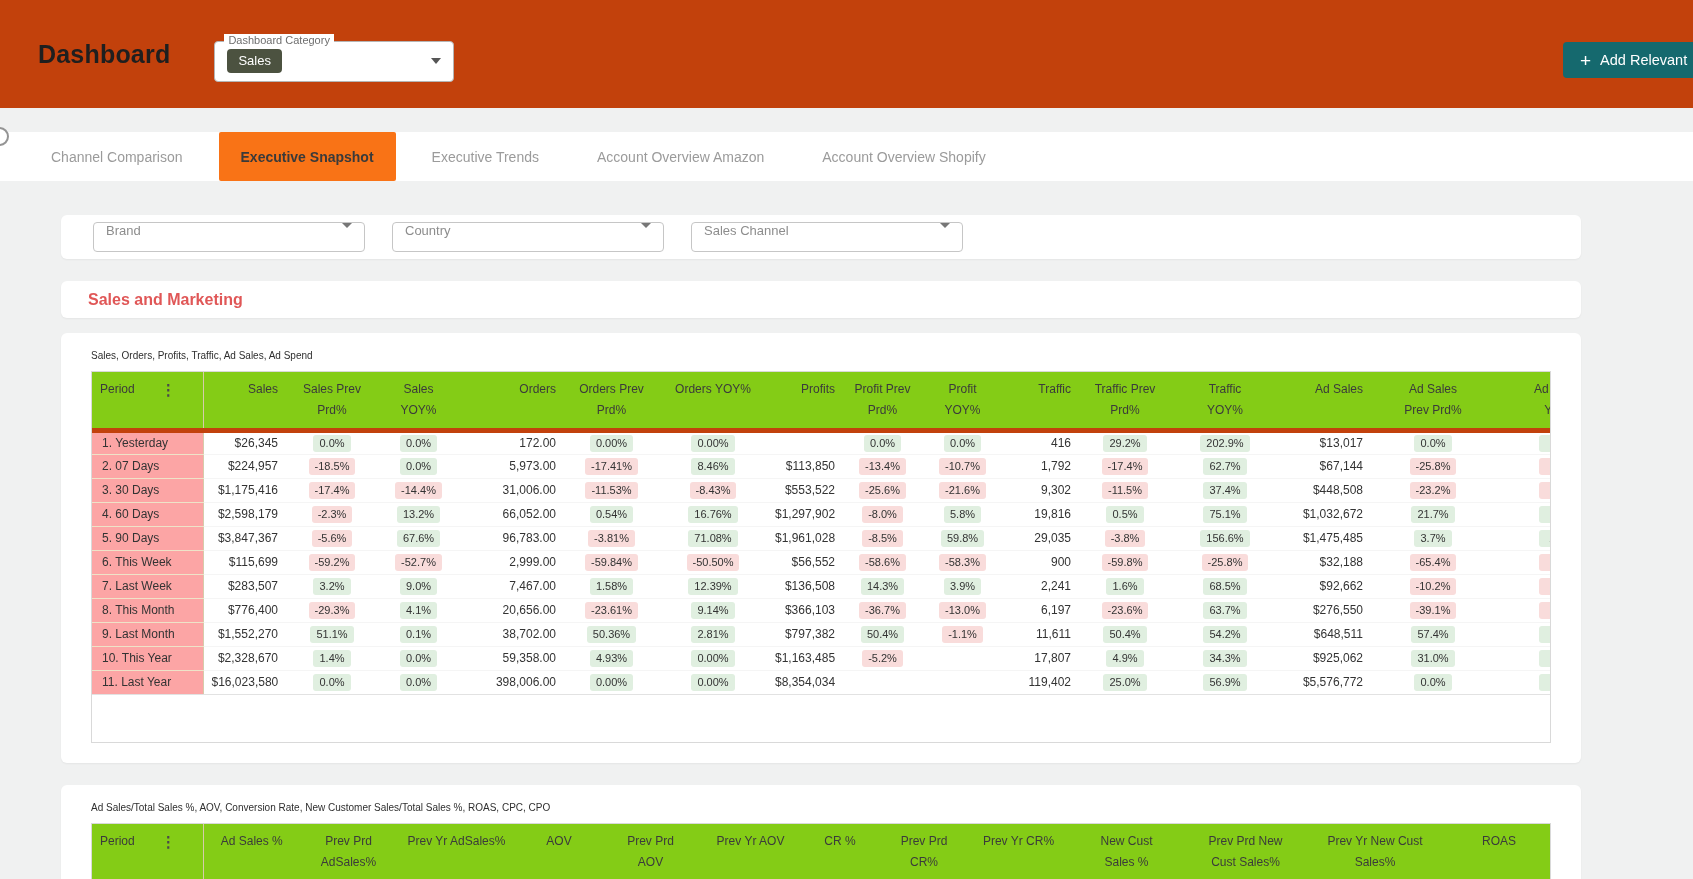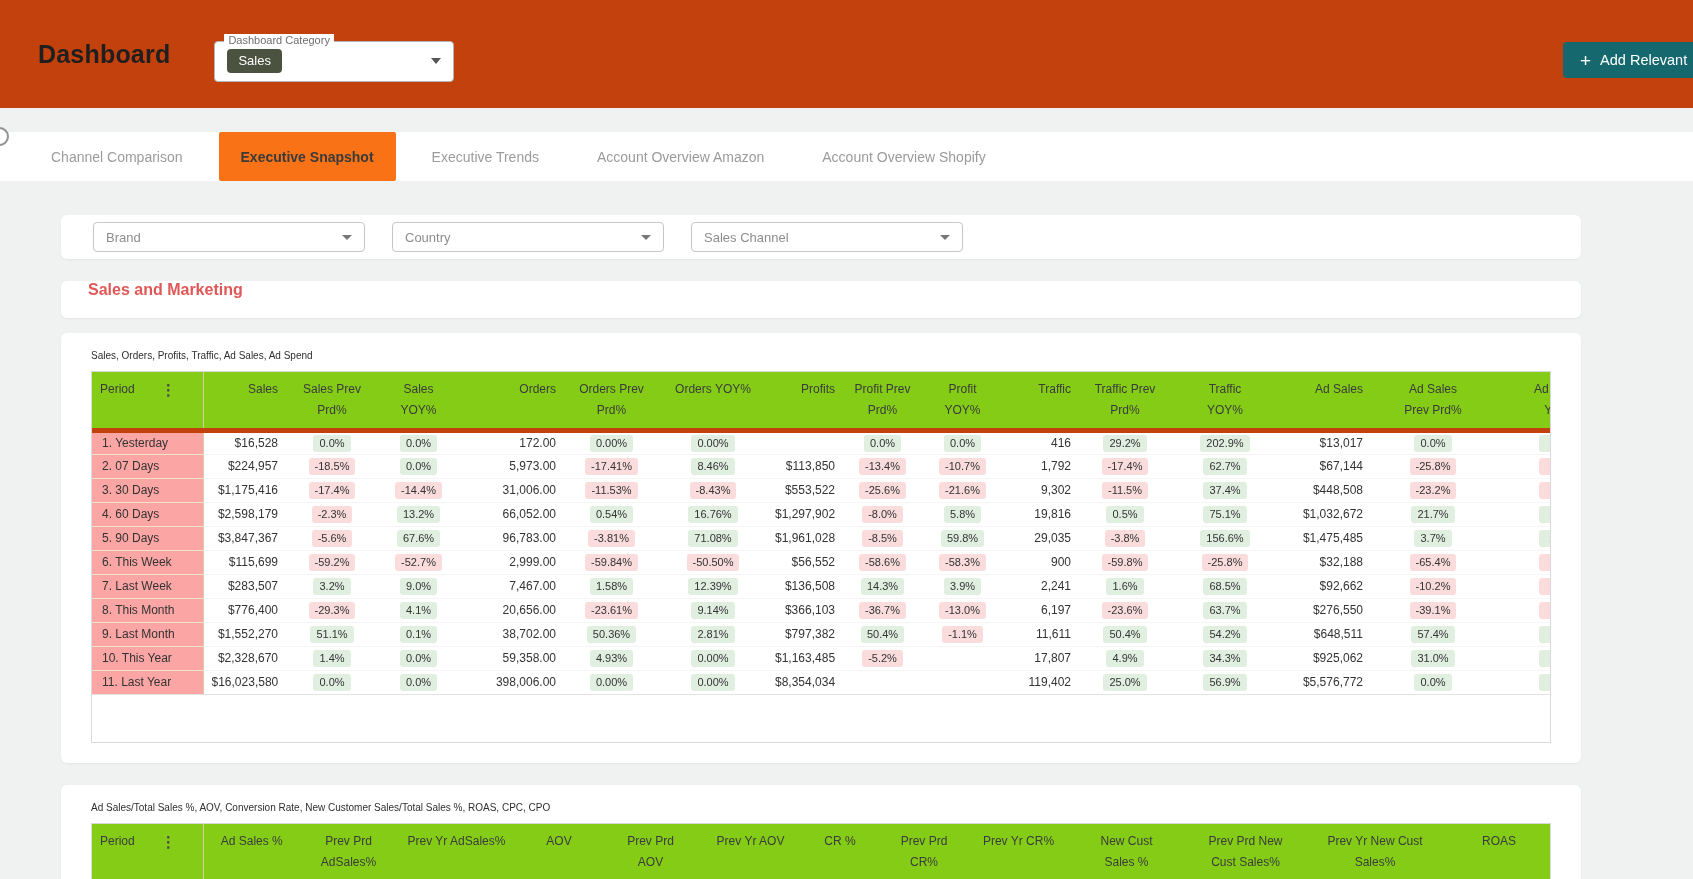--- a/index.html
+++ b/index.html
@@ -22,24 +22,24 @@
   
   .tabbar { background:#fff; height:49px; margin-top:24px; display:flex; align-items:stretch; padding-left:22px; }
   .tab { display:flex; align-items:center; padding:0 22px; margin:0 7px; font-size:14px; color:#9b9b9b; cursor:pointer; white-space:nowrap; }
   .tab.active { background:#f97316; color:#3a3a3a; font-weight:700; border-radius:2px; }
 
   
   main { padding-top:34px; }
   .card { background:#fff; border-radius:6px; margin:0 0 22px 61px; width:1520px; box-shadow:0 1px 2px rgba(0,0,0,.05); }
 
   .filters { display:flex; align-items:center; padding:0 32px; gap:27px; height:44px; margin-bottom:22px; }
-  .select { width:272px; height:30px; border:1px solid #c6c6c6; border-radius:4px; display:flex; align-items:center; padding:0 12px; color:#8d8d8d; font-size:13px; cursor:pointer; background:#fff; }
+  .select { width:272px; height:30px; border:1px solid #c6c6c6; border-radius:4px; display:flex; align-items:flex-start; padding:0 12px; color:#8d8d8d; font-size:13px; cursor:pointer; background:#fff; }
   .sel-caret { margin-left:auto; width:0; height:0; border-left:5px solid transparent; border-right:5px solid transparent; border-top:5px solid #777; }
 
-  .section-card { height:37px; display:flex; align-items:flex-start; padding:0 27px; margin-bottom:15px; }
+  .section-card { height:37px; display:flex; align-items:center; padding:0 27px; margin-bottom:15px; }
   .section-title { color:#e05757; font-size:16px; font-weight:700; }
 
   .table-card { padding:17px 30px 20px 30px; }
   .table-title { font-size:10px; color:#2f2f2f; margin-bottom:10px; }
   .table-clip { overflow:hidden; border:1px solid #d9d9d9; background:#fff; }
   .clip-1 { min-height:372px; }
   .card-2 { margin-bottom:0; padding-bottom:80px; }
 
   table { border-collapse:collapse; table-layout:fixed; }
   .t1 { min-width:1523px; width:1523px; }
@@ -208,21 +208,21 @@
               </th>
               <th>
                 <div class="hl1">Ad Sale</div>
                 <div class="hl2">YoY</div>
               </th>
             </tr>
           </thead>
           <tbody>
             <tr>
               <td class="period-cell">1. Yesterday</td>
-              <td>$16,528</td>
+              <td>$26,345</td>
               <td><span class="badge pos">0.0%</span></td>
               <td><span class="badge pos">0.0%</span></td>
               <td>172.00</td>
               <td><span class="badge pos">0.00%</span></td>
               <td><span class="badge pos">0.00%</span></td>
               <td></td>
               <td><span class="badge pos">0.0%</span></td>
               <td><span class="badge pos">0.0%</span></td>
               <td>416</td>
               <td><span class="badge pos">29.2%</span></td>

